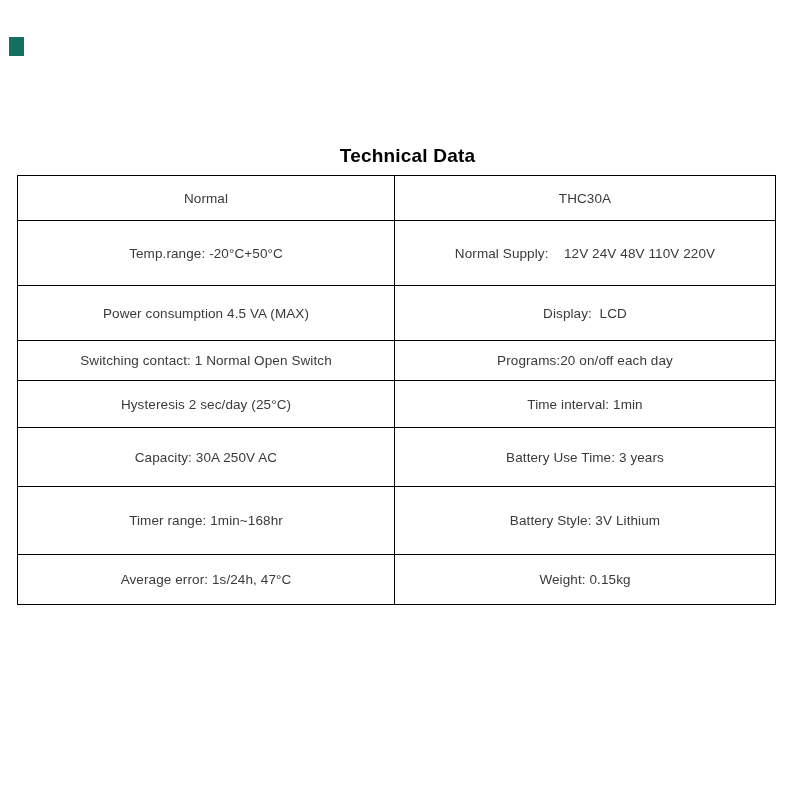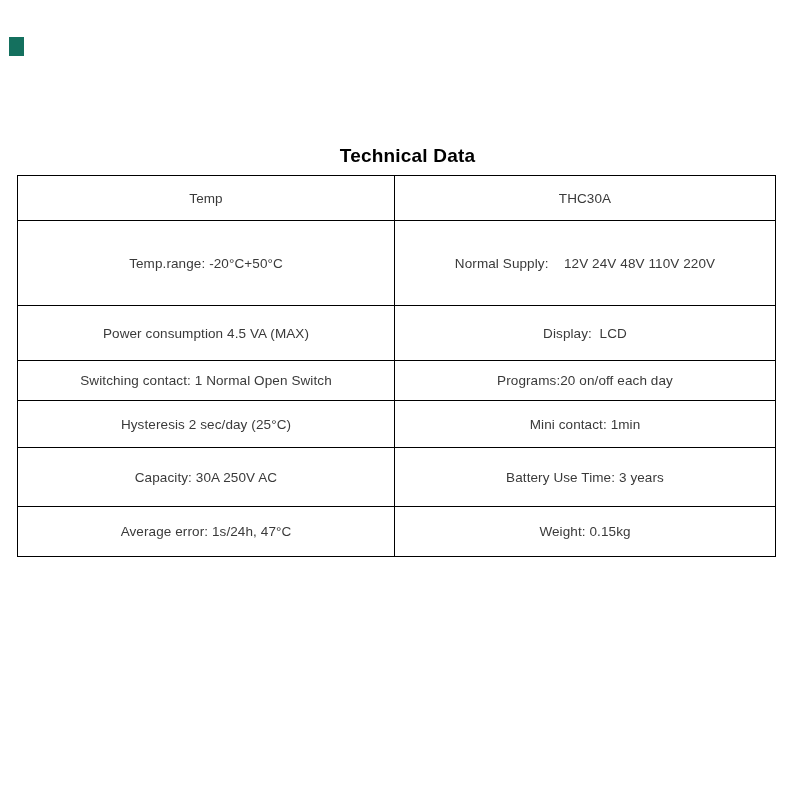--- a/index.html
+++ b/index.html
@@ -51,21 +51,21 @@
     font-size: 13.5px;
     color: var(--cell-text, #3a3a3a);
     white-space: pre-wrap;   
     padding: 0 6px;
     letter-spacing: 0.1px;
   }
   col.left-col  { width: 377px; }
   col.right-col { width: 381px; }
   
   tr.r0 { height: 45px; }
-  tr.r1 { height: 85px; }
+  tr.r1 { height: 65px; }
   tr.r2 { height: 55px; }
   tr.r3 { height: 40px; }
   tr.r4 { height: 47px; }
   tr.r5 { height: 59px; }
   tr.r6 { height: 68px; }
   tr.r7 { height: 50px; }
 </style>
 </head>
 <body>
 
@@ -75,42 +75,46 @@
 
   <div class="page-title">Technical Data</div>
 
   <table class="spec-table">
     <colgroup>
       <col class="left-col">
       <col class="right-col">
     </colgroup>
     <tbody>
       <tr class="r0">
-        <td>Temp</td>
+        <td>Normal</td>
         <td>THC30A</td>
       </tr>
       <tr class="r1">
         <td>Temp.range: -20°C+50°C</td>
         <td>Normal Supply:    12V 24V 48V 110V 220V</td>
       </tr>
       <tr class="r2">
         <td>Power consumption 4.5 VA (MAX)</td>
         <td>Display:  LCD</td>
       </tr>
       <tr class="r3">
         <td>Switching contact: 1 Normal Open Switch</td>
         <td>Programs:20 on/off each day</td>
       </tr>
       <tr class="r4">
         <td>Hysteresis 2 sec/day (25°C)</td>
-        <td>Mini contact: 1min</td>
+        <td>Time interval: 1min</td>
       </tr>
       <tr class="r5">
         <td>Capacity: 30A 250V AC</td>
         <td>Battery Use Time: 3 years</td>
+      </tr>
+      <tr class="r6">
+        <td>Timer range: 1min~168hr</td>
+        <td>Battery Style: 3V Lithium</td>
       </tr>
       <tr class="r7">
         <td>Average error: 1s/24h, 47°C</td>
         <td>Weight: 0.15kg</td>
       </tr>
     </tbody>
   </table>
 
 </div>
 

